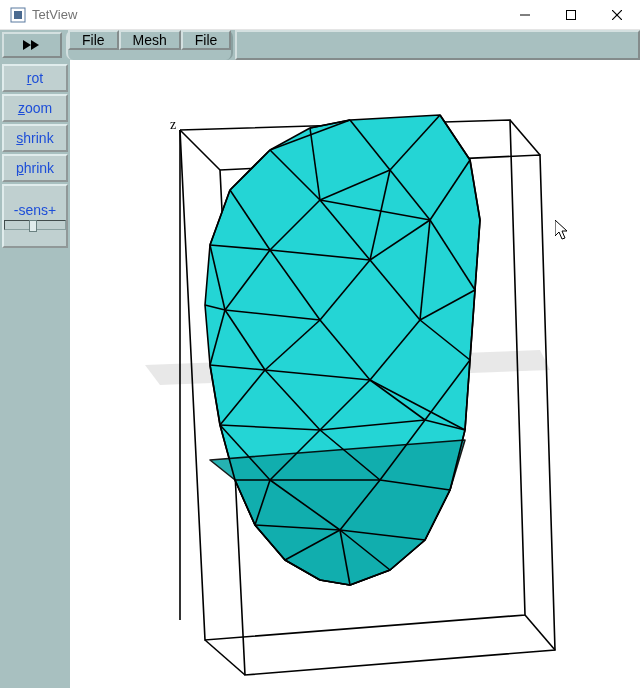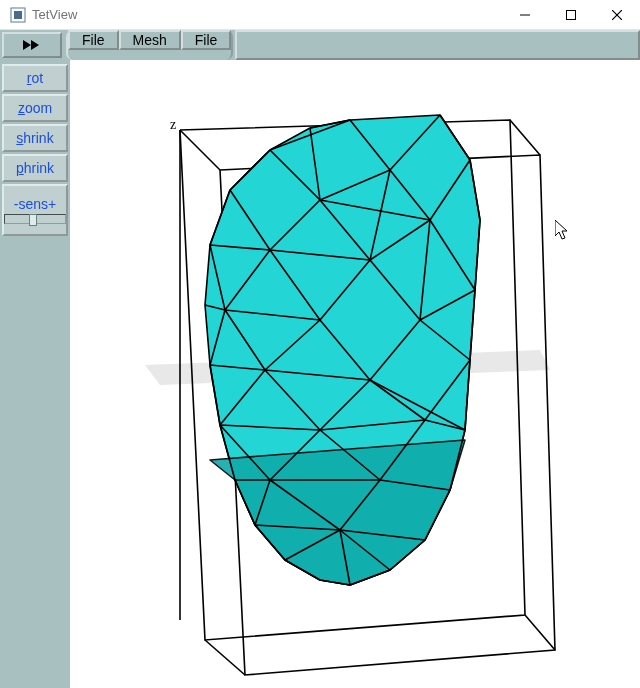--- a/index.html
+++ b/index.html
@@ -207,21 +207,21 @@
     </div>
     <div class="side-btn">
       <span></span><span class="ul">z</span><span>oom</span>
     </div>
     <div class="side-btn">
       <span></span><span class="ul">s</span><span>hrink</span>
     </div>
     <div class="side-btn">
       <span></span><span class="ul">p</span><span>hrink</span>
     </div>
-    <div class="side-btn" style="padding:10px 0;">
+    <div class="side-btn" style="padding:16px 0;">
       <span>-sens+</span>
       <div class="sens-slider">
         <div class="thumb"></div>
       </div>
     </div>
   </div>
 
   <div class="canvas">
     <span class="axis-label" style="left:100px; top:57px;">z</span>
 

